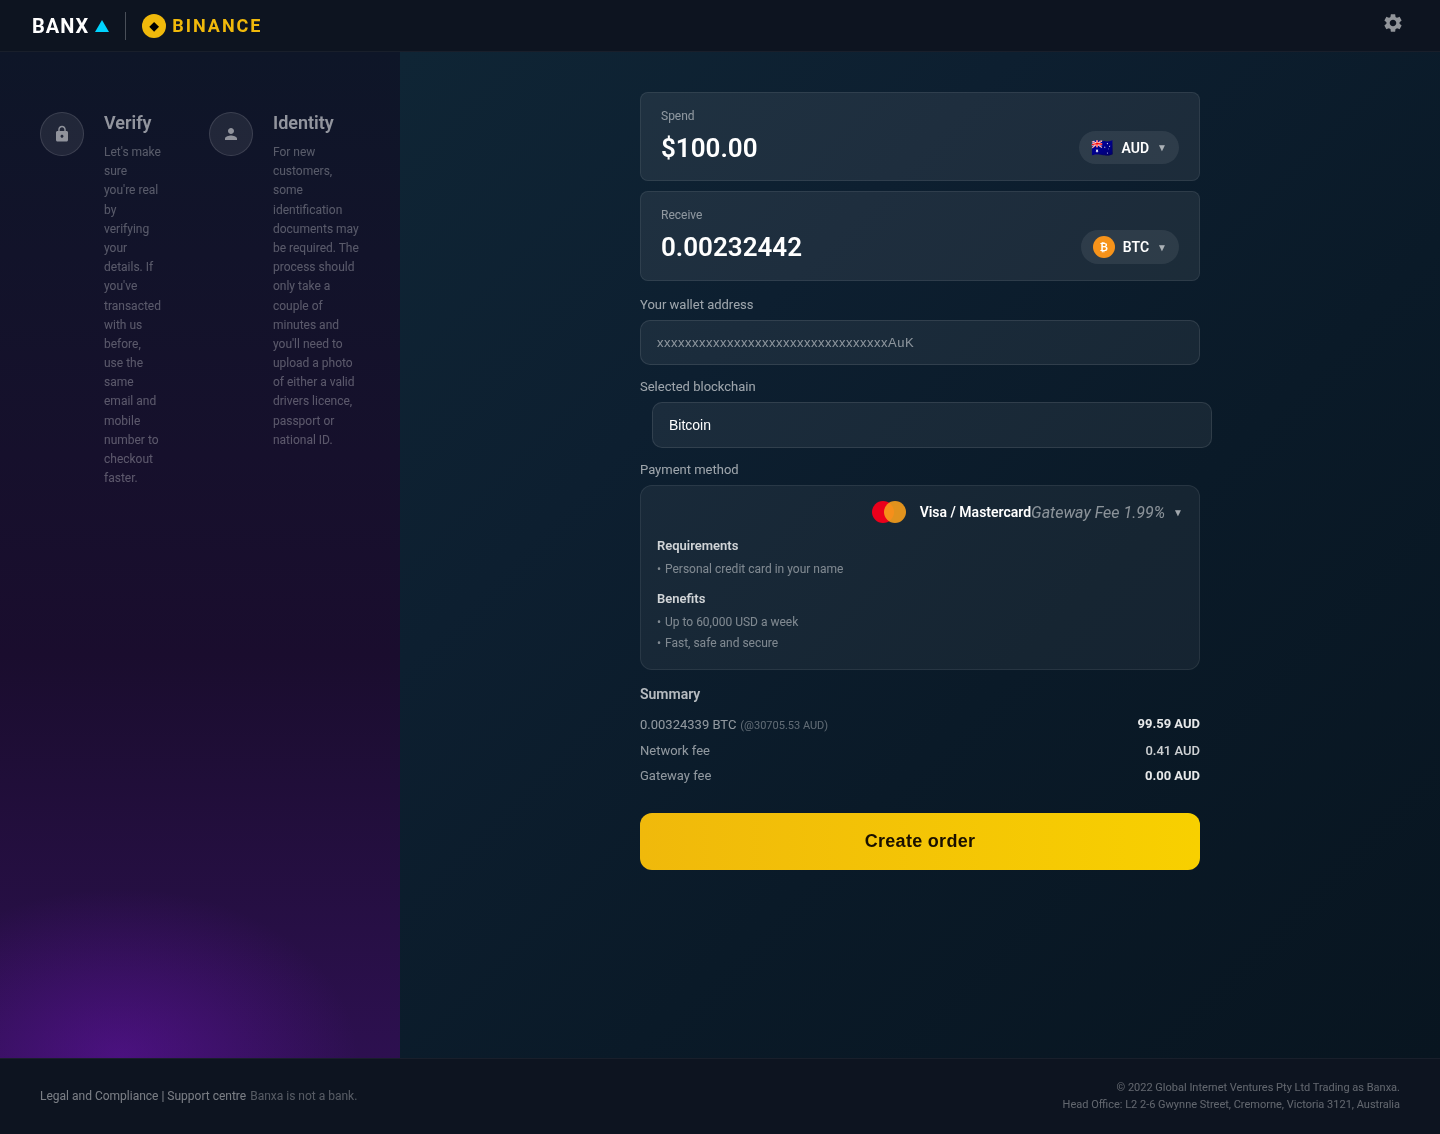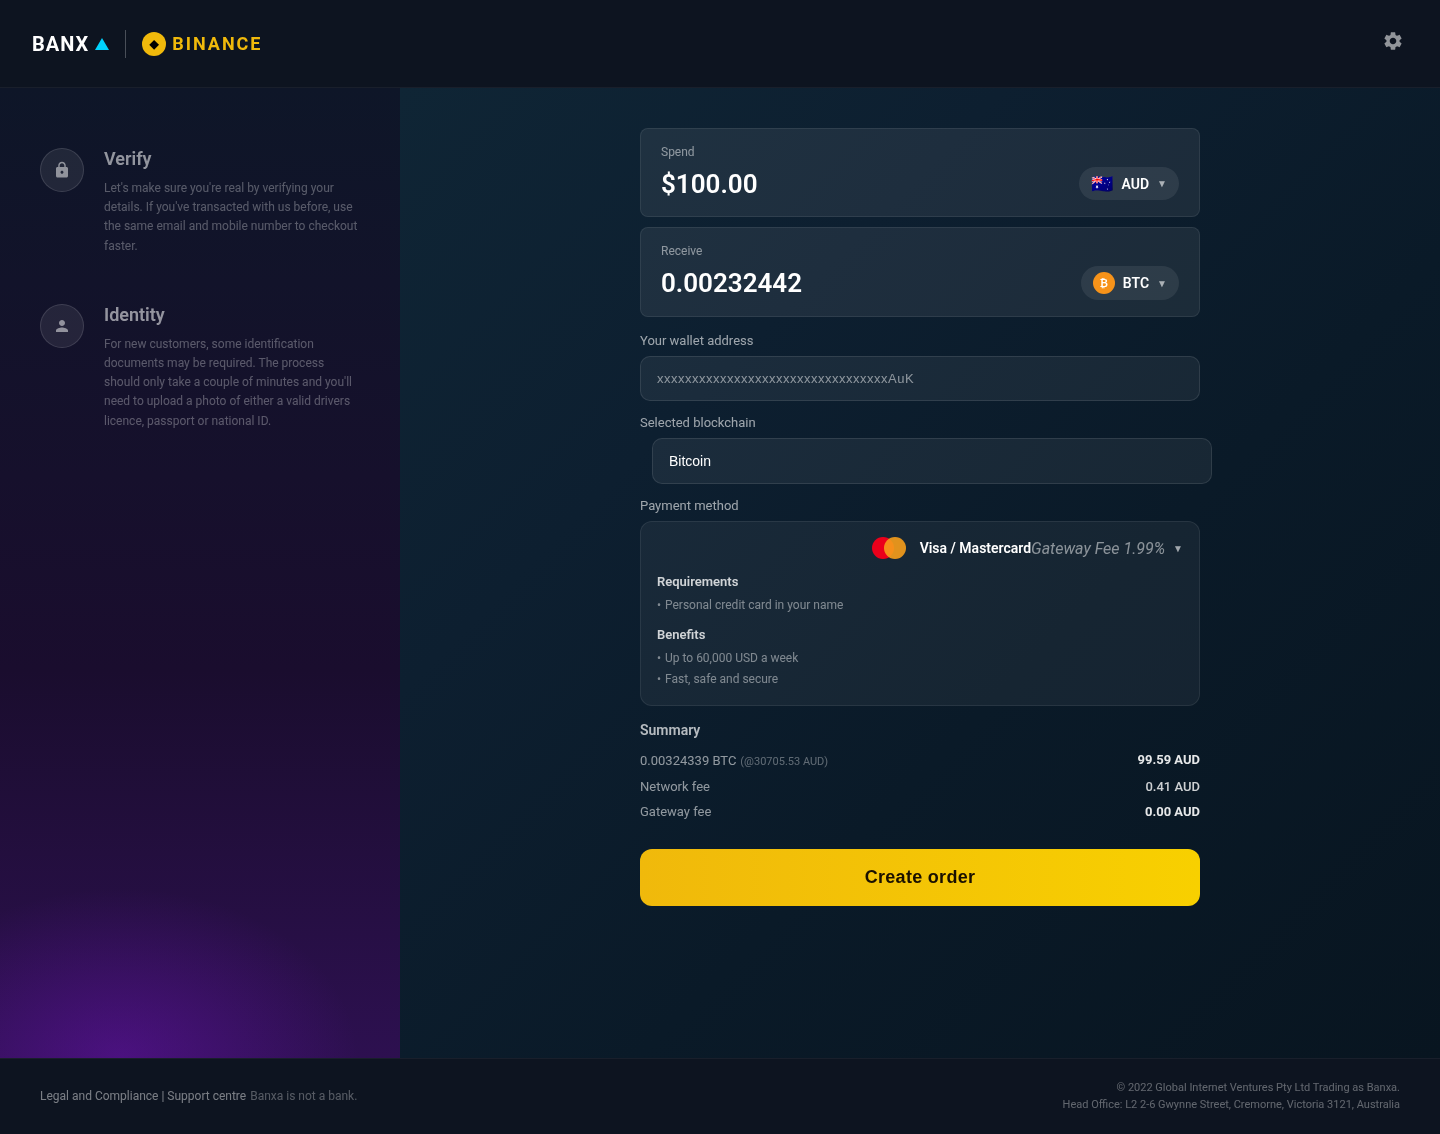--- a/index.html
+++ b/index.html
@@ -15,21 +15,21 @@
       display: flex;
       flex-direction: column;
       min-height: 1134px;
     }
 
     
     .header {
       display: flex;
       align-items: center;
       justify-content: space-between;
-      padding: 26px 32px;
+      padding: 8px 32px;
       background: #0d1420;
       border-bottom: 1px solid rgba(255,255,255,0.05);
       position: relative;
       z-index: 10;
     }
 
     .header-logo {
       display: flex;
       align-items: center;
       gap: 16px;
@@ -104,21 +104,21 @@
       flex: 1;
     }
 
     
     .sidebar {
       width: 400px;
       min-width: 400px;
       background: linear-gradient(180deg, #0e1628 0%, #1a0d2e 60%, #2d1050 100%);
       padding: 60px 40px;
       display: flex;
-      flex-direction: column;
+      flex-direction: row;
       gap: 48px;
       position: relative;
     }
 
     .sidebar::after {
       content: '';
       position: absolute;
       bottom: 0;
       left: 0;
       right: 0;

